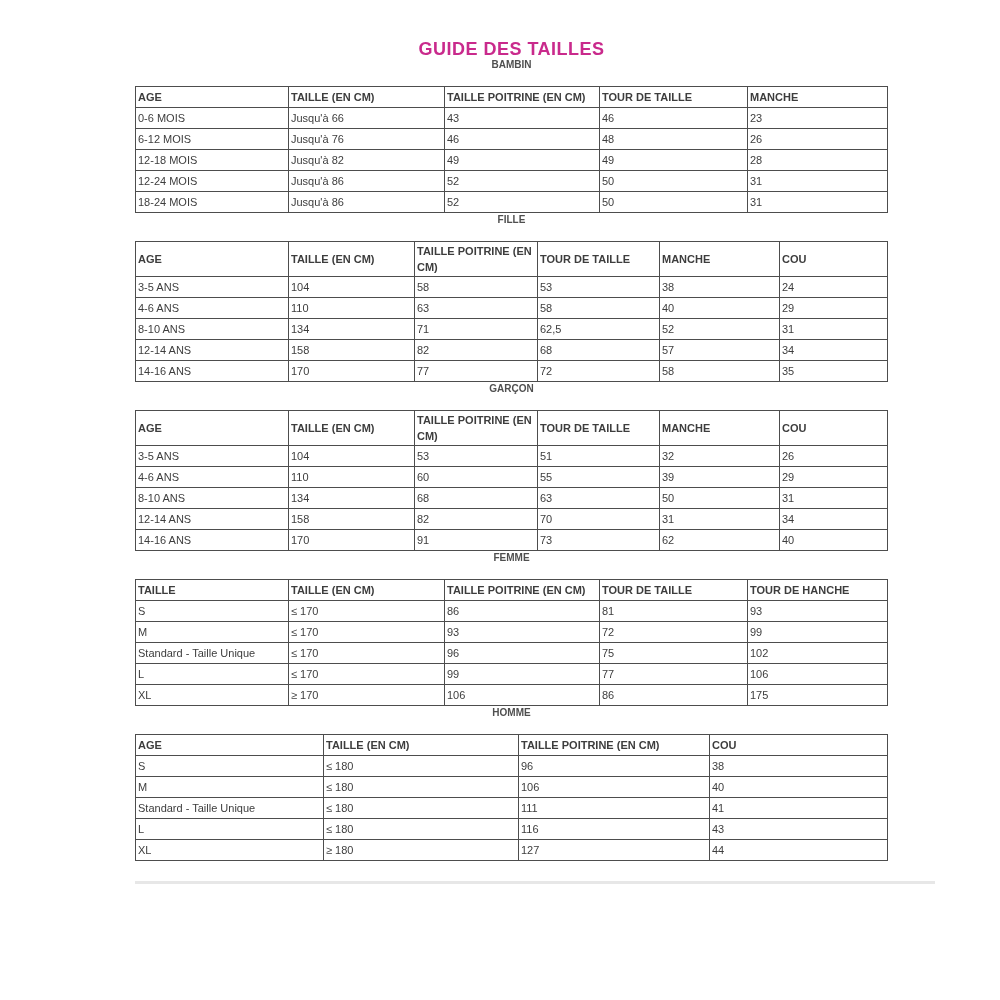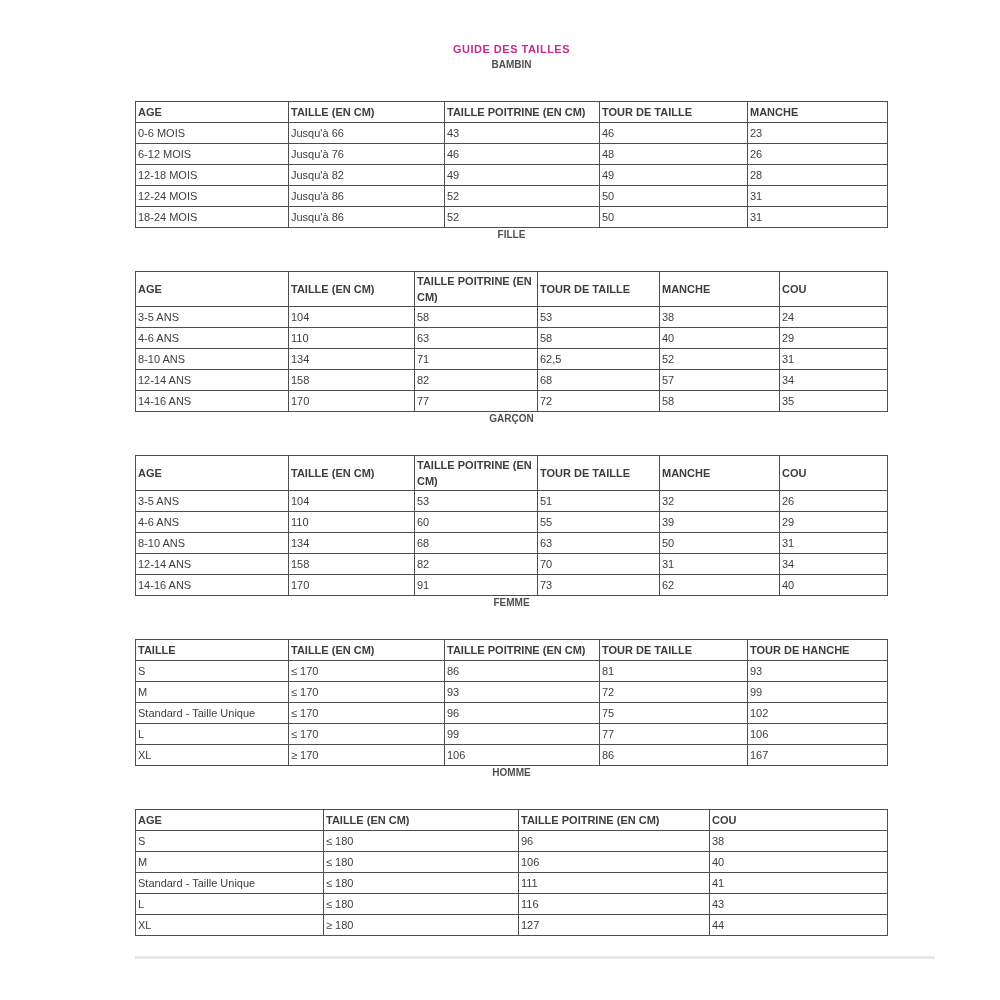--- a/index.html
+++ b/index.html
@@ -17,40 +17,40 @@
   }
   .content {
     margin-left: 135px;
     width: 753px;
   }
   h1.page-title {
     margin: 0;
     padding-top: 40px;
     width: 753px;
     text-align: center;
-    font-size: 11px;
+    font-size: 18px;
     font-weight: bold;
     color: #c92a8c;
     line-height: 18px;
     letter-spacing: 0.5px;
   }
   section { margin: 0; }
   h2.section-heading {
     margin: 0;
     width: 753px;
     text-align: center;
     font-size: 10px;
     font-weight: bold;
     color: #4f4f4f;
     line-height: 13px;
   }
   .first-heading { margin-top: 33px; }
   .next-heading  { margin-top: 18px; }
   table.size-table {
-    margin-top: 30px;
+    margin-top: 15px;
     width: 753px;
     table-layout: fixed;
     border-collapse: collapse;
     border: 1px solid #4d4d4d;
   }
   table.size-table th,
   table.size-table td {
     border: 1px solid #4d4d4d;
     font-size: 11px;
     color: #3d3d3d;
@@ -298,21 +298,21 @@
               <td>≤ 170</td>
               <td>99</td>
               <td>77</td>
               <td>106</td>
             </tr>
             <tr>
               <td>XL</td>
               <td>≥ 170</td>
               <td>106</td>
               <td>86</td>
-              <td>167</td>
+              <td>175</td>
             </tr>
           </tbody>
         </table>
     </section>
 
     <section>
       <h2 class="section-heading next-heading">HOMME</h2>
       <table class="size-table cols-c">
           <thead>
             <tr>

